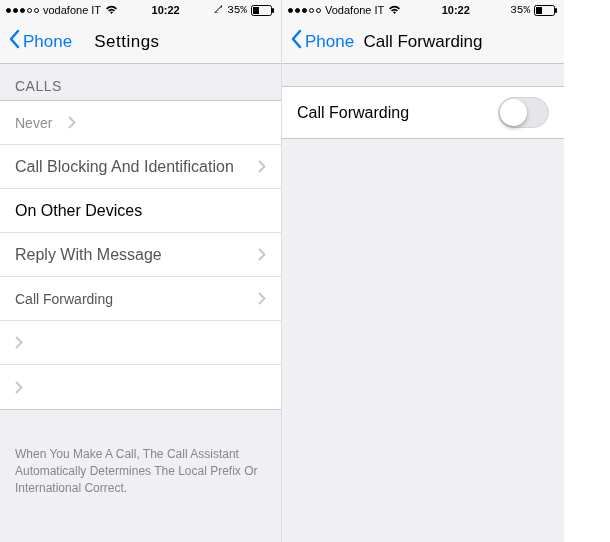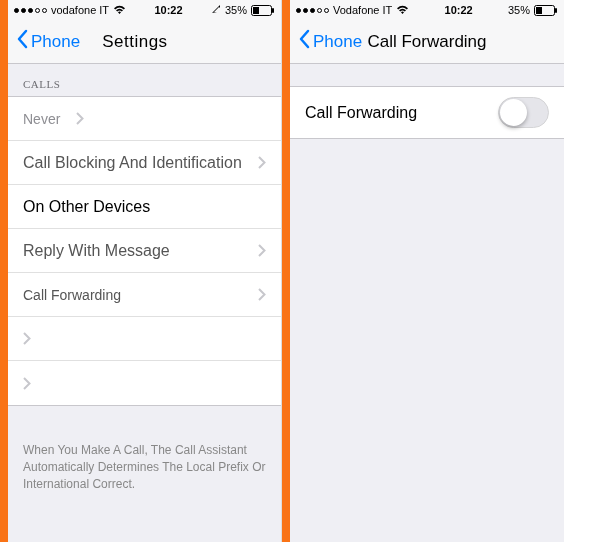--- a/index.html
+++ b/index.html
@@ -1,39 +1,39 @@
 <!DOCTYPE html>
 <html><head>
   <meta charset="utf-8">
   <style>
     * { margin: 0; padding: 0; box-sizing: border-box; }
     body { font-family: -apple-system, 'Helvetica Neue', Helvetica, Arial, sans-serif; background: #fff; }
     .container { display: flex; width: 610px; height: 542px; }
-    .phone { width: 282px; height: 542px; background: #f97316; display: flex; flex-direction: column; overflow: hidden; padding-left: 8px; }
+    .phone { width: 282px; height: 542px; background: #f97316; display: flex; flex-direction: column; overflow: hidden; }
     .phone:first-child { border-right: 1px solid #ddd; }
 
     
     .status-bar { height: 20px; background: #f7f7f8; display: flex; align-items: center; justify-content: space-between; padding: 0 6px; font-size: 11px; color: #000; }
     .status-left { display: flex; align-items: center; gap: 4px; }
     .dots { display: flex; gap: 2px; }
     .dot { width: 5px; height: 5px; border-radius: 50%; border: 1px solid #000; }
     .dot.filled { background: #000; }
     .wifi-icon svg, .battery-icon svg { display: block; }
-    .status-right { display: flex; align-items: center; gap: 4px; }
+    .status-right { display: flex; align-items: center; gap: 4px; font-family: Liberation Mono, monospace; }
 
     
     .nav-bar { height: 44px; background: #f7f7f8; border-bottom: 1px solid #c8c7cc; display: flex; align-items: center; position: relative; padding: 0 8px; }
     .back-btn { display: flex; align-items: center; color: #007aff; font-size: 17px; cursor: pointer; }
     .back-chevron { margin-right: 3px; }
     .nav-title { position: absolute; left: 50%; transform: translateX(-50%); font-size: 17px; font-weight: 500; color: #000; }
     .nav-title-inline { font-size: 17px; font-weight: 600; color: #000; margin-left: 4px; letter-spacing: 0.5px; }
 
     
     .content { flex: 1; overflow-y: auto; background: #efeff4; }
-    .section-header { padding: 14px 15px 6px; font-size: 11px; color: #6d6d72; text-transform: uppercase; letter-spacing: 0.5px; font-family: Liberation Serif, serif; }
+    .section-header { padding: 14px 15px 6px; font-size: 14px; color: #6d6d72; text-transform: uppercase; letter-spacing: 0.5px; }
     .group { background: #fff; border-top: 1px solid #c8c7cc; border-bottom: 1px solid #c8c7cc; }
     .row { min-height: 44px; padding: 10px 15px; display: flex; align-items: center; justify-content: space-between; border-bottom: 1px solid #e0e0e0; background: #fff; }
     .row:last-child { border-bottom: none; }
     .row-label { font-size: 16px; color: #000; }
     .row-label.light { color: #555; }
     .row-right { display: flex; align-items: center; gap: 16px; }
     .detail { font-size: 14px; color: #8e8e93; }
     .detail.small { font-size: 11px; }
     .chevron svg { display: block; }
     .footer-note { padding: 8px 15px 18px; font-size: 12px; color: #888; line-height: 1.4; }

